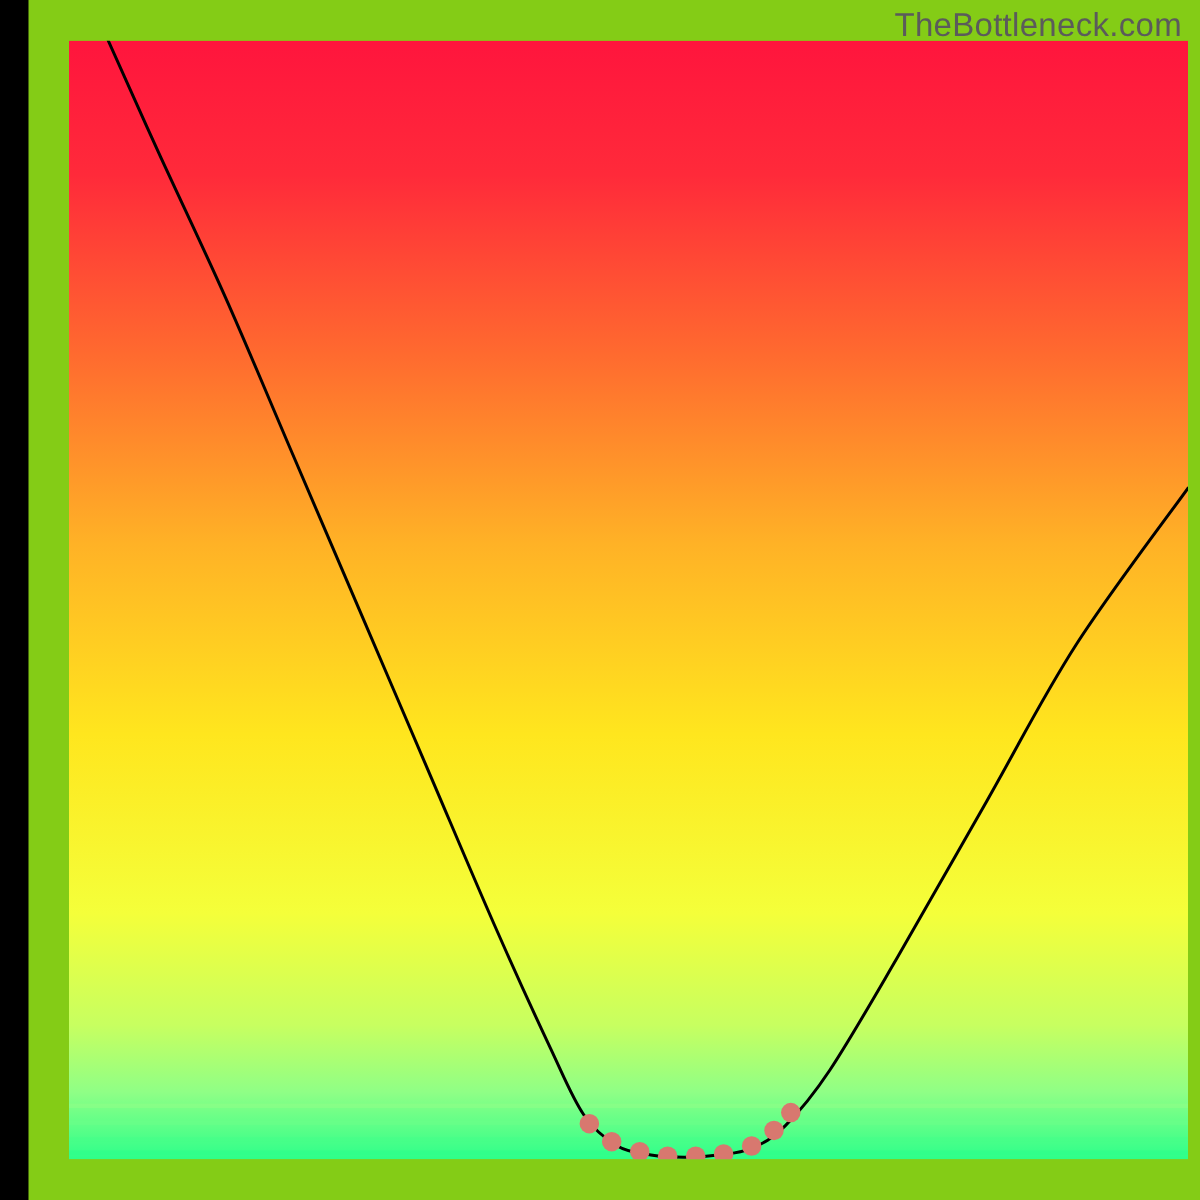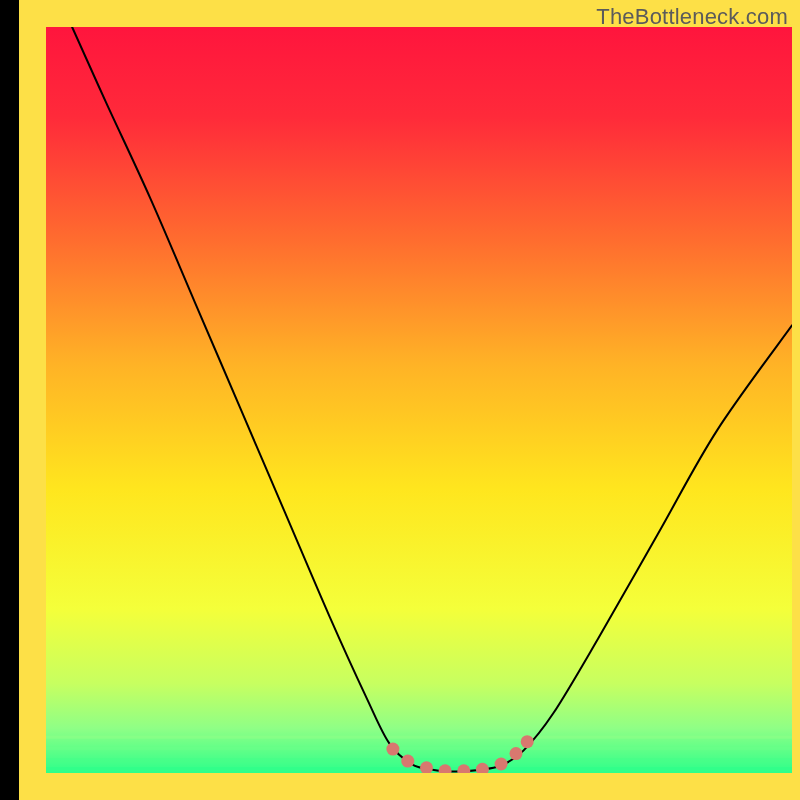--- a/index.html
+++ b/index.html
@@ -7,21 +7,21 @@
     padding: 0;
     width: 800px;
     height: 800px;
     background: #000;
     overflow: hidden;
     font-family: Arial, Helvetica, sans-serif;
   }
   .frame {
     position: absolute;
     inset: 0;
-    background: #fde047;
+    background: #84cc16;
     margin-left: 19px;
   }
   .plot-area {
     position: absolute;
     left: 27px;
     top: 27px;
     width: 746px;
     height: 746px;
     overflow: hidden;
   }

